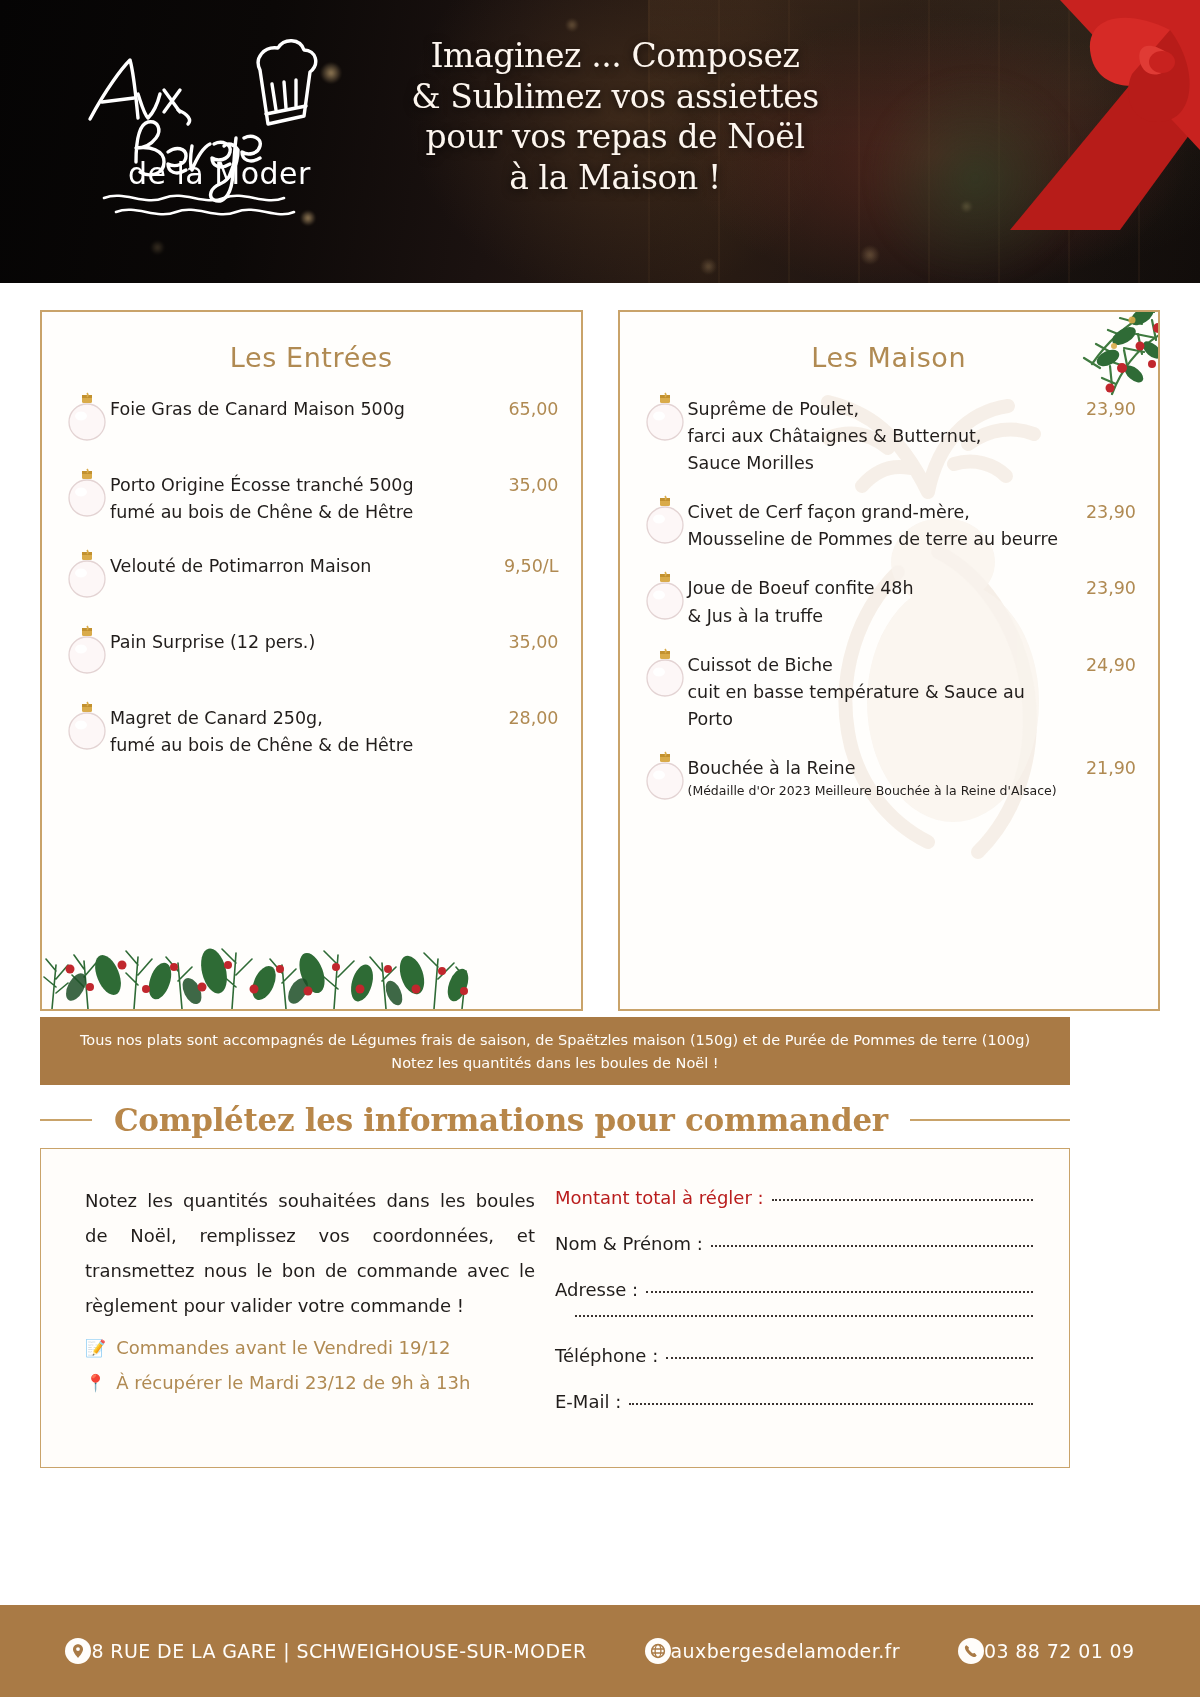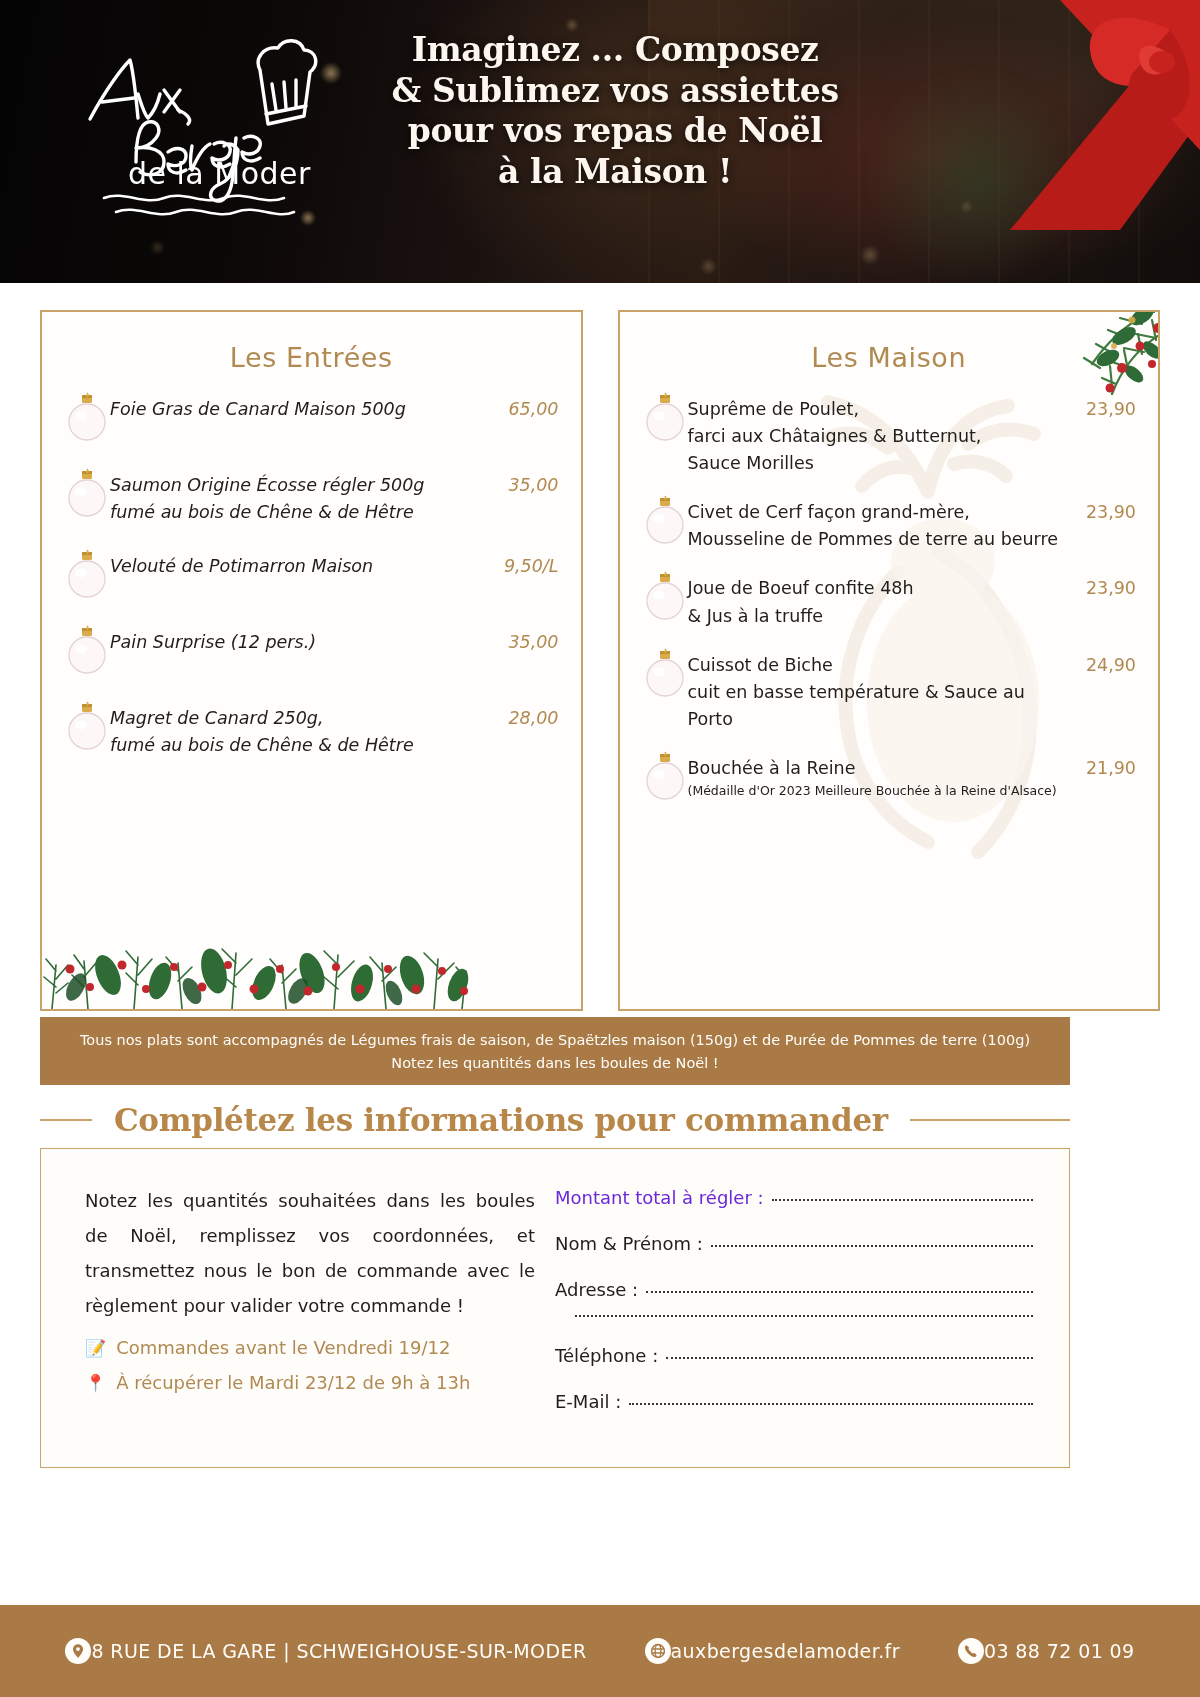--- a/index.html
+++ b/index.html
@@ -39,24 +39,24 @@
   .hero-tree {
     position: absolute; right: 60px; bottom: -30px; width: 330px; height: 300px;
     background: radial-gradient(ellipse 150px 150px at 50% 55%, rgba(40,70,40,0.55), rgba(20,35,22,0) 72%);
     filter: blur(6px);
   }
 
   .logo { position: absolute; left: 72px; top: 34px; width: 250px; color: #fff; }
   .logo svg { display: block; }
 
   .hero-title {
-    position: absolute; left: 380px; top: 30px; width: 470px;
+    position: absolute; left: 380px; top: 36px; width: 470px;
     text-align: center;
     font-family: "DejaVu Serif", serif;
-    font-weight: 700;
+    font-weight: 400;
     font-size: 33px;
     line-height: 1.23;
     color: #fdf6ef;
     letter-spacing: -0.4px;
     text-shadow: 0 2px 10px rgba(0,0,0,.75);
   }
 
   
   .ribbon { position: absolute; right: 0; top: 0; width: 330px; height: 230px; pointer-events:none; }
 
@@ -93,21 +93,21 @@
   .item { display: flex; align-items: flex-start; margin-bottom: 22px; position: relative; z-index: 2; }
   .item:last-child { margin-bottom: 0; }
   .bauble { flex: 0 0 46px; width: 46px; height: 54px; position: relative; margin-top: -4px; }
   .item-body { flex: 1; display: flex; align-items: flex-start; }
   .item-text { flex: 1; font-size: 17.5px; line-height: 1.62; color: #211d1b; padding-right: 8px; }
   .item-sub { font-size: 12.5px; color: #211d1b; line-height: 1.5; display:block; }
   .item-price {
     flex: 0 0 auto; font-size: 17.5px; color: #b08a52; line-height: 1.62;
     text-align: right; white-space: nowrap; padding-left: 4px;
   }
-  .entrees .item { margin-bottom: 26px; font-style: italic; }
+  .entrees .item { margin-bottom: 26px; }
   .entrees .item-price { min-width: 64px; }
   .plats .item-price { min-width: 62px; }
 
   
   .botanical { position: absolute; left: 0; right: 0; bottom: 0; height: 78px; }
 
   
   .pine { position: absolute; right: -6px; top: -10px; width: 150px; height: 130px; }
 
   
@@ -152,21 +152,21 @@
   }
   .note-line {
     display: flex; align-items: baseline; gap: 10px;
     font-size: 18px; color: #b08a52; margin-top: 14px;
   }
   .note-line .emj { font-size: 17px; line-height: 1; flex: 0 0 auto; }
 
   .order-right { flex: 1; padding-top: 4px; }
   .field { display: flex; align-items: baseline; margin-bottom: 25px; }
   .field .lbl { font-size: 18px; white-space: nowrap; color: #211d1b; }
-  .field.gold .lbl { color: #6d28d9; }
+  .field.gold .lbl { color: #b91c1c; }
   .field .dots {
     flex: 1; margin-left: 8px; height: 1px;
     border-bottom: 2px dotted #3a3330;
     transform: translateY(-3px);
   }
   .field .dots.full { margin-left: 0; }
 
   
   .footer {
     position: absolute; left: 0; bottom: 0; width: 1200px; height: 92px;
@@ -272,21 +272,21 @@
         <svg width="46" height="54" viewBox="0 0 46 54">
           <rect x="18" y="4" width="10" height="8" rx="1.5" fill="#d9ab4a"></rect>
           <rect x="18" y="4" width="10" height="3" fill="#c2912f"></rect>
           <path d="M23 2 a3 3 0 0 1 0 4" fill="none" stroke="#d9ab4a" stroke-width="1.6"></path>
           <circle cx="23" cy="31" r="18" fill="#fdf7f7" stroke="#e3d3d3" stroke-width="1.3"></circle>
           <ellipse cx="17" cy="25" rx="6" ry="4.5" fill="#ffffff" opacity=".9"></ellipse>
         </svg>
       </div>
       <div class="item-body">
         <div class="item-text">
-          <span>Saumon Origine Écosse régler 500g</span>
+          <span>Porto Origine Écosse tranché 500g</span>
           <span class="item-sub" style="font-size:17.5px">fumé au bois de Chêne &amp; de Hêtre</span>
         </div>
         <div class="item-price">35,00</div>
       </div>
     </div>
 
     <div class="item">
       <div class="bauble">
         <svg width="46" height="54" viewBox="0 0 46 54">
           <rect x="18" y="4" width="10" height="8" rx="1.5" fill="#d9ab4a"></rect>

